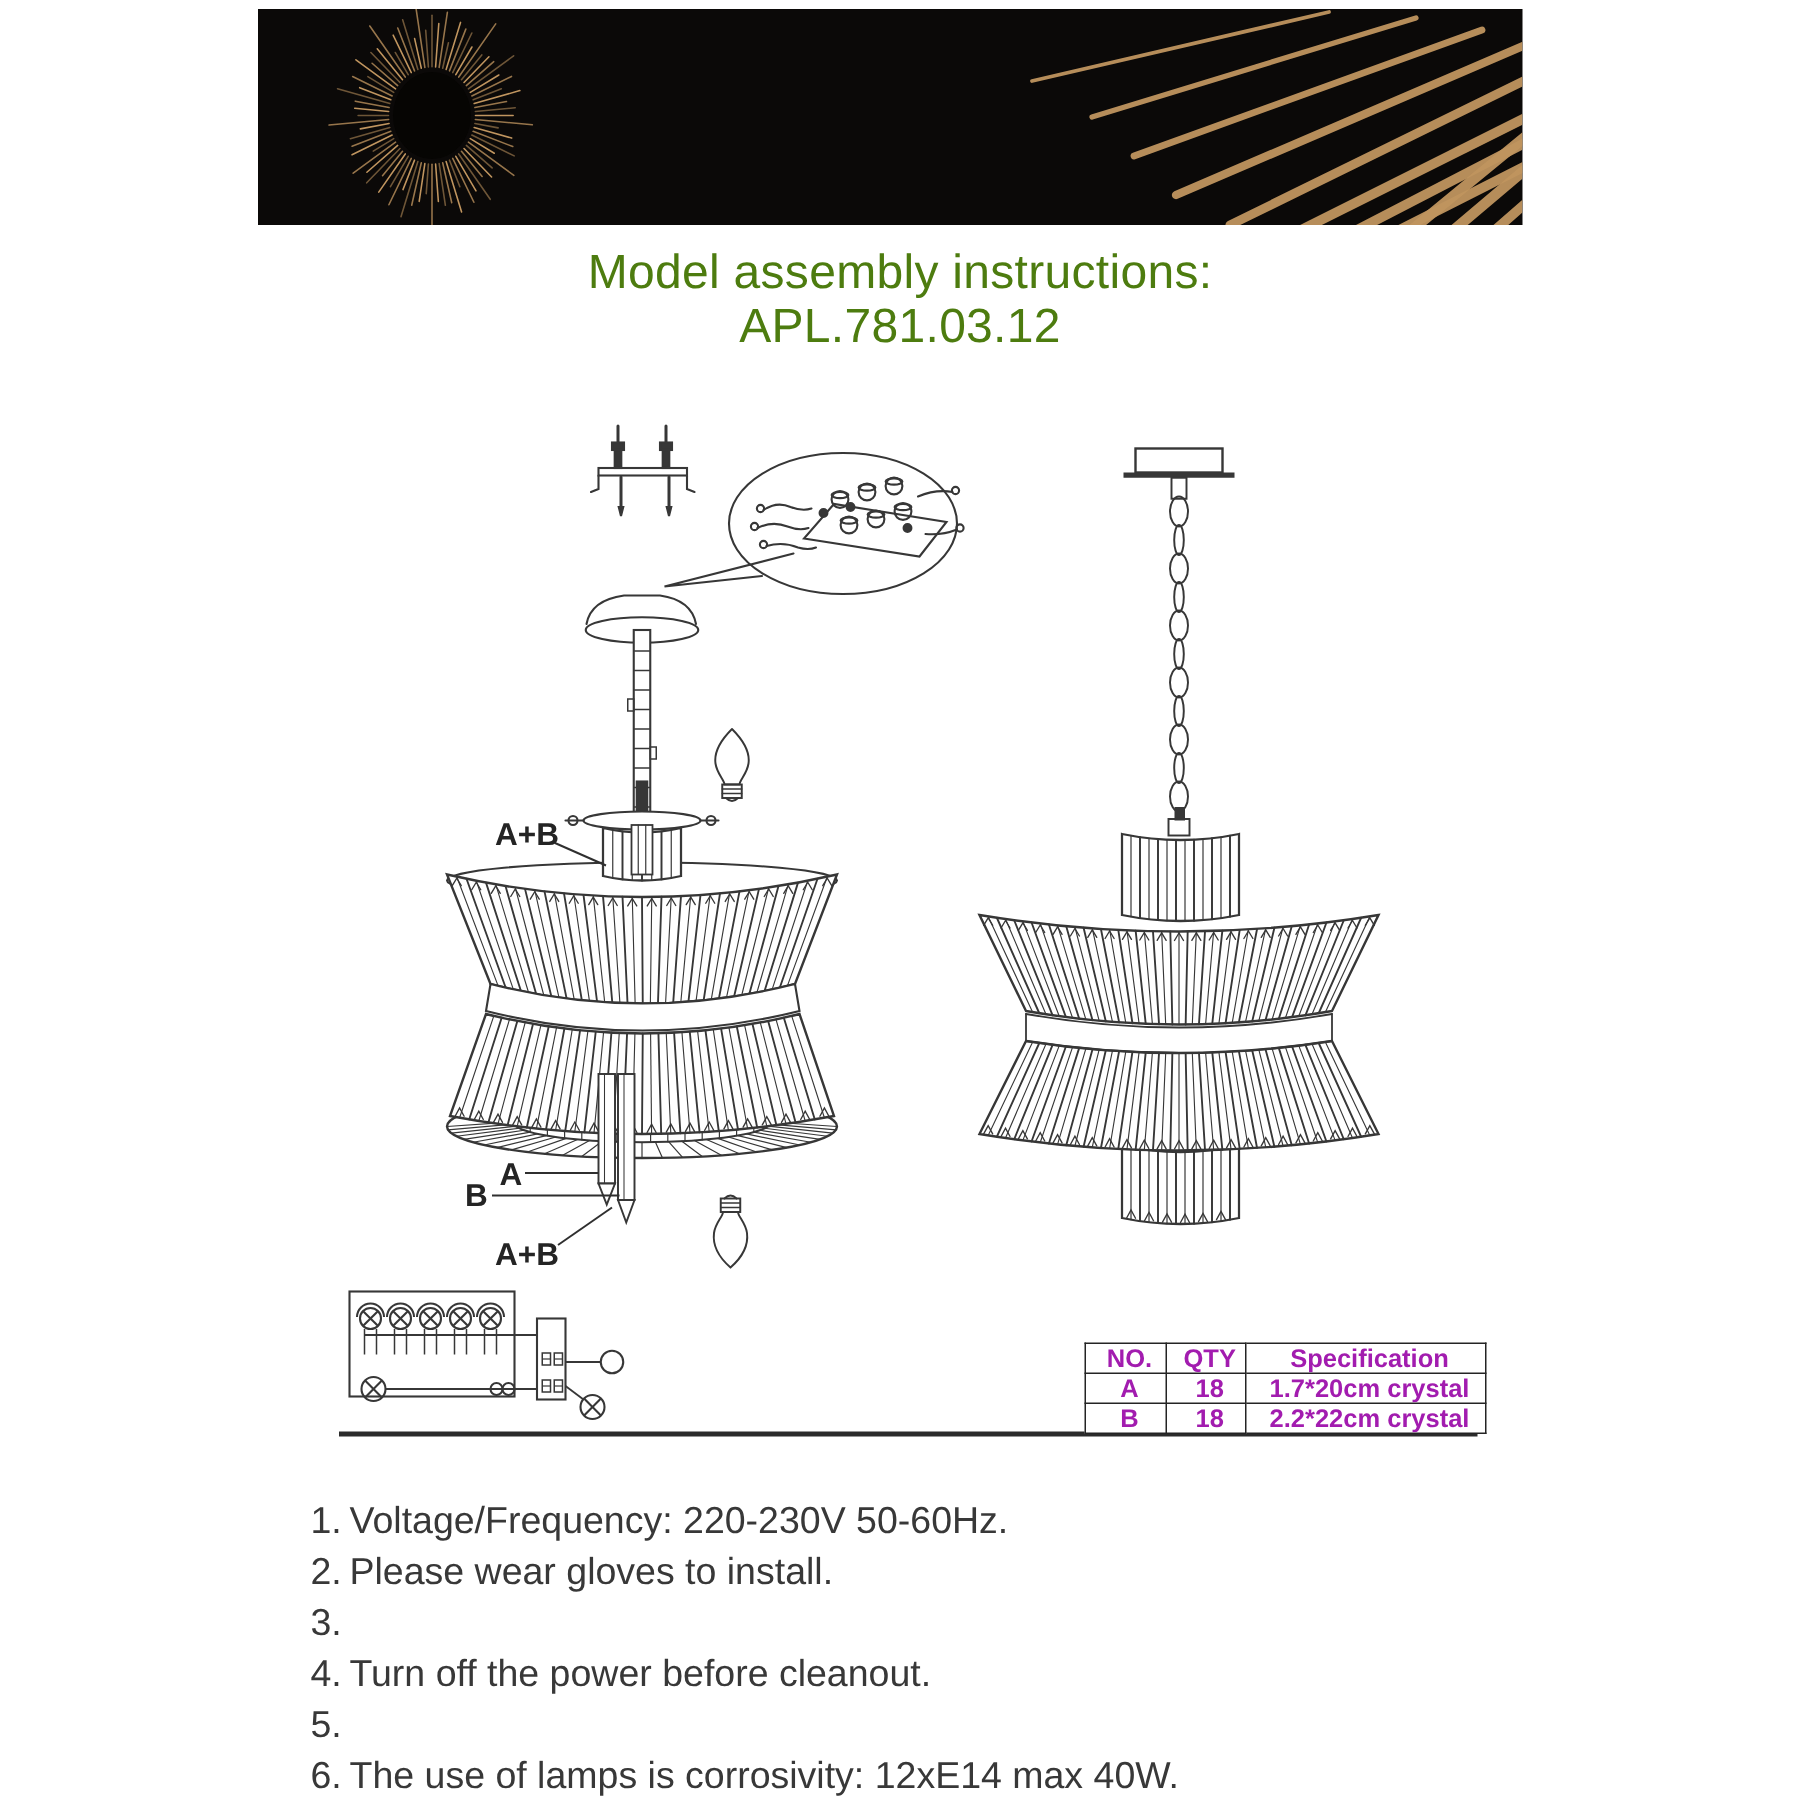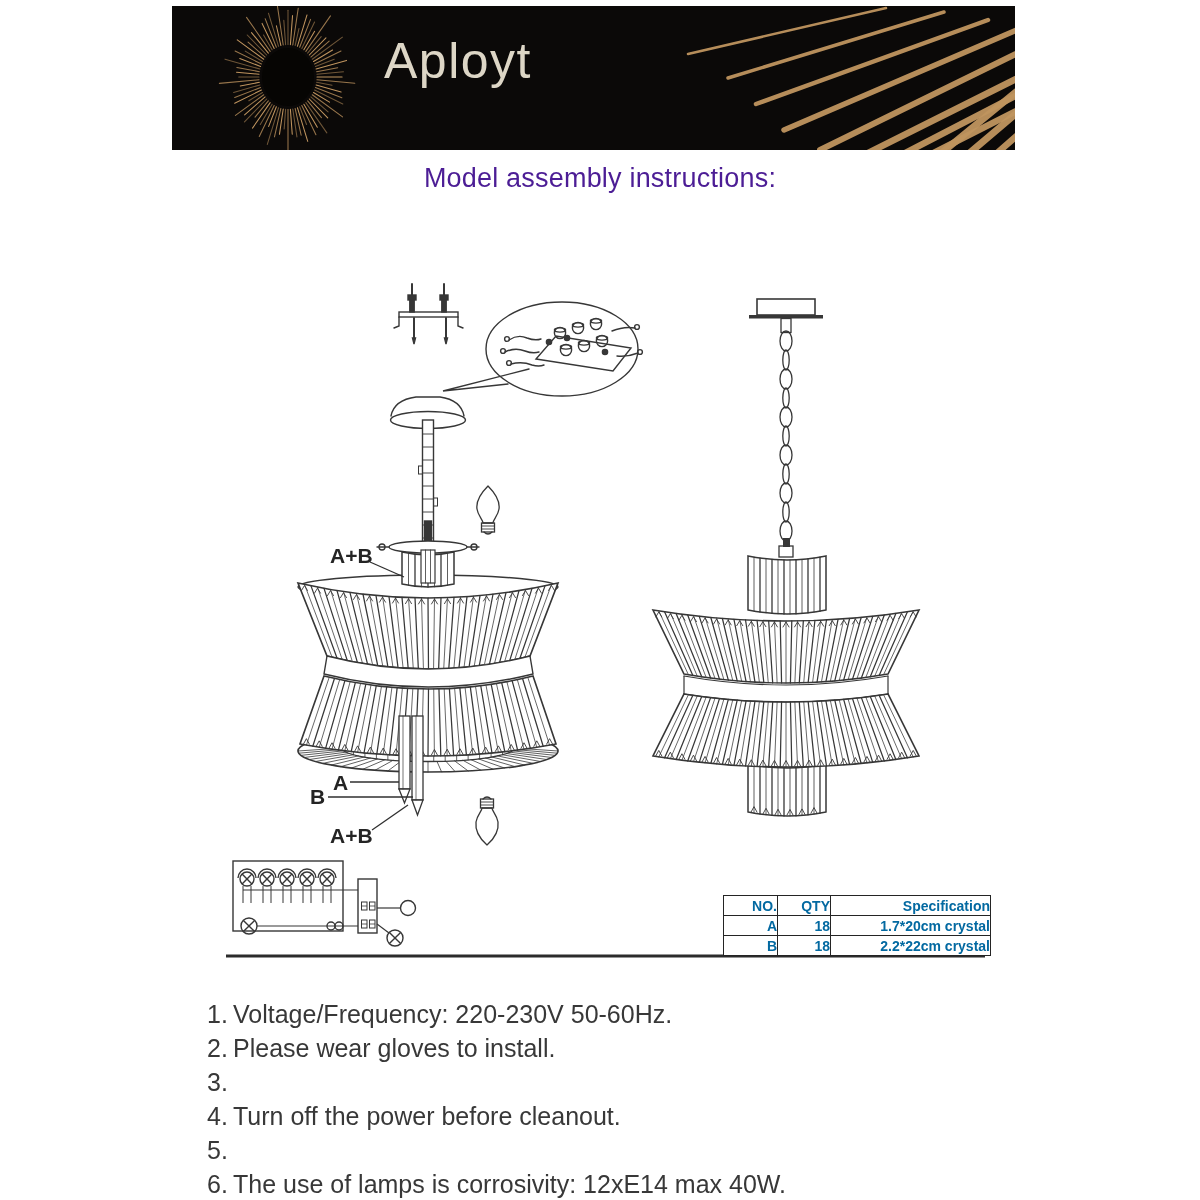--- a/index.html
+++ b/index.html
@@ -4,28 +4,28 @@
 <style>
   *{margin:0;padding:0;box-sizing:border-box}
   html,body{width:1200px;height:1200px;background:#ffffff}
   body{position:relative;font-family:"Liberation Sans",sans-serif;}
   .page{position:absolute;inset:0;background:#fff;overflow:hidden}
 
   .banner{position:absolute;left:172px;top:6px;width:843px;height:144px;background:#0b0908;overflow:hidden}
   .banner svg{position:absolute;left:0;top:0}
   .wordmark{position:absolute;left:212px;top:30px;font-size:50px;font-weight:300;letter-spacing:1.5px;color:#ddd6c6;line-height:1}
 
-  .title{position:absolute;left:0;top:163px;width:100%;text-align:center;font-size:27px;color:#4c1d95;letter-spacing:.2px}
+  .title{position:absolute;left:0;top:163px;width:100%;text-align:center;font-size:32px;color:#4d7c0f;letter-spacing:.2px}
   .model{top:199px}
 
   #art{position:absolute;left:0;top:0;width:1200px;height:1200px}
   #art text{font-size:21px;font-weight:700;fill:#242424;font-family:"Liberation Sans",sans-serif}
 
   .parts{position:absolute;left:723px;top:895px;border-collapse:collapse;table-layout:fixed;background:#fff}
-  .parts th,.parts td{border:1.7px solid #242424;height:20px;padding:0 0 0 5px;font-size:14px;font-weight:700;color:#0369a1;text-align:right;line-height:1;overflow:hidden;white-space:nowrap}
+  .parts th,.parts td{border:1.7px solid #242424;height:20px;padding:0 0 0 5px;font-size:17px;font-weight:700;color:#a21caf;text-align:center;line-height:1;overflow:hidden;white-space:nowrap}
 
   .instructions{position:absolute;left:207px;top:997px;width:870px}
   .inst{display:flex;font-size:25px;line-height:34px;color:#383838}
   .inst .num{width:26px;flex:none}
 </style>
 </head>
 <body>
 
 <div class="page">
 
@@ -118,24 +118,24 @@
           <line x1="648" y1="144" x2="864" y2="38" stroke-width="6" opacity="0.95"></line>
           <line x1="690" y1="150" x2="878" y2="56" stroke-width="6.5" opacity="0.95"></line>
           <line x1="712" y1="158" x2="882" y2="70" stroke-width="6.5" opacity="0.95"></line>
           <line x1="728" y1="164" x2="870" y2="92" stroke-width="6.5" opacity="0.95"></line>
           <line x1="744" y1="168" x2="856" y2="76" stroke-width="7" opacity="0.95"></line>
           <line x1="768" y1="172" x2="872" y2="84" stroke-width="7" opacity="0.95"></line>
           <line x1="792" y1="176" x2="888" y2="92" stroke-width="6.5" opacity="0.95"></line>
           <line x1="816" y1="180" x2="904" y2="100" stroke-width="6" opacity="0.95"></line>
         </g>
       </svg>
-    <div class="wordmark">Aployt</div>
   </div>
 
   <div class="title">Model assembly instructions:</div>
+  <div class="title model">APL.781.03.12</div>
 
   <svg id="art" viewBox="0 0 1200 1200">
     <g id="gen">
         <g stroke="#373737" fill="none" stroke-width="1.4" stroke-linecap="round">
           <g>
             <rect x="399" y="312" width="59" height="5"></rect>
             <path d="M399,317 v9 l-5,2 M458,317 v9 l5,2"></path>
             <line x1="412" y1="284" x2="412" y2="295" stroke-width="2"></line>
             <rect x="408" y="295" width="8" height="5" fill="#373737"></rect>
             <rect x="409.8" y="300" width="4.4" height="12" fill="#373737"></rect>

